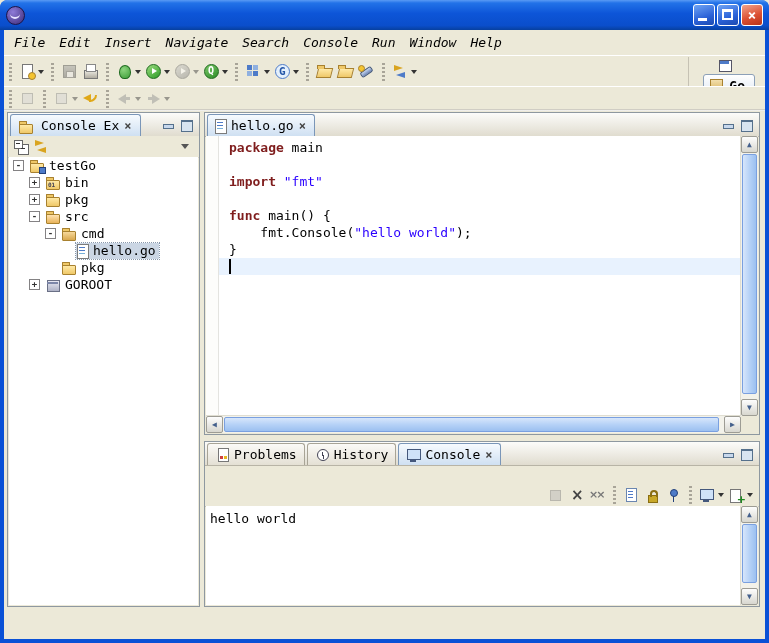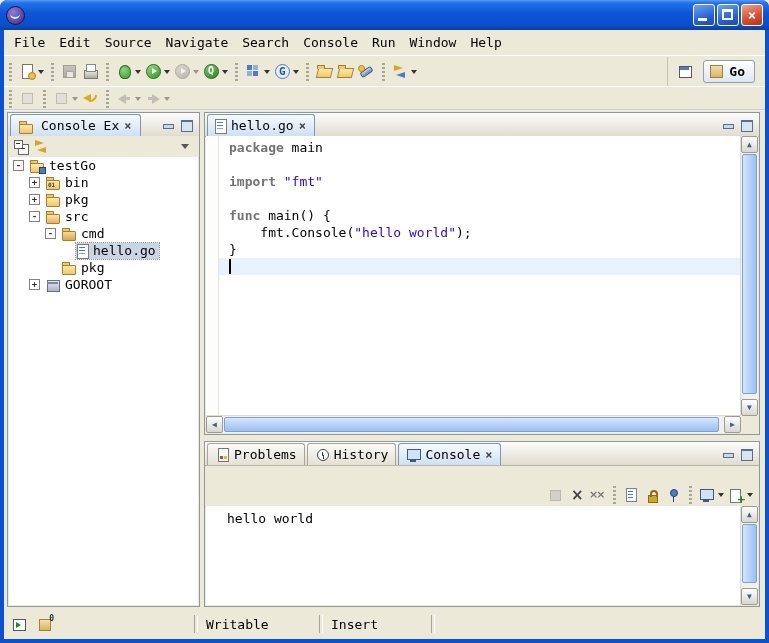--- a/index.html
+++ b/index.html
@@ -24,21 +24,21 @@
     position:relative;color:#fff;font-weight:bold;text-align:center;line-height:20px;font-size:14px;}
   .winbtn.bluish{background:linear-gradient(160deg,#6FA4F4,#2B62D8 60%,#1C4AB0);}
   .winbtn.red{background:linear-gradient(160deg,#F2A48C,#DC5134 55%,#B83318);}
   .winbtn.min::after{content:"";position:absolute;left:4px;bottom:4px;width:9px;height:3px;background:#fff;}
   .winbtn.max::after{content:"";position:absolute;left:4px;top:4px;width:11px;height:11px;
     border:2px solid #fff;border-top-width:3px;box-sizing:border-box;}
 
   
   .menubar{position:absolute;left:4px;right:4px;top:30px;height:25px;background:#ECE9D8;
     display:flex;align-items:center;padding-left:4px;border-bottom:1px solid #E2DFD0;}
-  .menu-item{padding:2px 6px;margin-right:2px;white-space:nowrap;}
+  .menu-item{padding:2px 6px;margin-right:2px;white-space:nowrap;font-style:italic;}
 
   
   .toolbar1{position:absolute;left:4px;right:4px;top:55px;height:31px;background:#ECE9D8;
     border-top:1px solid #FFFFFF;display:flex;align-items:center;}
   .toolbar2{position:absolute;left:4px;right:4px;top:86px;height:23px;background:#ECE9D8;
     border-top:1px solid #FFFFFF;display:flex;align-items:center;}
   .tbdivider{position:absolute;left:4px;right:4px;top:109px;height:2px;
     background:linear-gradient(180deg,#C0BCB0,#FFFFFF);}
   .grip{width:3px;height:18px;margin:0 5px;
     background:repeating-linear-gradient(180deg,#A8A498 0 2px,transparent 2px 4px);}
@@ -83,21 +83,21 @@
   .ic.arrL::after{content:"";position:absolute;left:10px;top:7px;width:4px;height:3px;background:#8E8E86;}
   .ic.arrR::before{content:"";position:absolute;right:2px;top:4px;border-left:8px solid #8E8E86;border-top:5px solid transparent;border-bottom:5px solid transparent;}
   .ic.arrR::after{content:"";position:absolute;right:10px;top:7px;width:4px;height:3px;background:#8E8E86;}
   .ic.pinbar::before{content:"";position:absolute;left:3px;top:3px;width:9px;height:9px;background:#D8D4C8;border:1px solid #888;}
   .ic.perspwin::before{content:"";position:absolute;left:1px;top:3px;width:11px;height:10px;background:#fff;border:1px solid #556;}
   .ic.perspwin::after{content:"";position:absolute;left:2px;top:4px;width:9px;height:3px;background:#4E7BC8;}
   .ic.gobox::before{content:"";position:absolute;left:2px;top:2px;width:11px;height:11px;background:linear-gradient(#F2DFAE,#D9B45E);border:1px solid #A8812F;}
 
   
   .persp-bar{margin-left:auto;display:flex;align-items:center;height:30px;padding:0 10px 0 8px;
-    border-left:1px solid #C6C2B4;}
+    border-left:1px solid #C6C2B4;flex-direction:column;}
   .persp-btn{display:inline-flex;align-items:center;gap:4px;padding:2px 9px 2px 4px;margin-left:6px;
     border:1px solid #8CA0B8;border-radius:3px;background:linear-gradient(180deg,#FFFFFF,#DCE6F2);}
   .persp-label{font-weight:bold;font-size:13px;}
 
   
   .view{position:absolute;background:#ECE9D8;border:1px solid #8E98A0;box-sizing:border-box;}
   .vhead{position:absolute;left:0;right:0;top:0;height:23px;
     background:linear-gradient(180deg,#FCFCFA,#E0DCCF);border-bottom:1px solid #B8B4A6;
     display:flex;align-items:flex-end;}
   .vtab{display:inline-flex;align-items:center;gap:4px;height:21px;padding:0 7px;margin-left:2px;
@@ -140,21 +140,21 @@
   .ticon.gofile::after{content:"";position:absolute;left:2px;top:4px;width:6px;height:1px;background:#4E7BC8;box-shadow:0 3px 0 #4E7BC8,0 6px 0 #78B0D8;}
 
   
   .editor{left:204px;top:112px;width:556px;height:323px;}
   .editor-body{position:absolute;left:1px;right:1px;top:23px;bottom:1px;background:#fff;}
   .ruler{position:absolute;left:0;top:0;bottom:17px;width:12px;background:#FDFDFB;border-right:1px solid #E4E4E0;}
   .codewrap{position:absolute;left:13px;top:0;right:17px;bottom:17px;overflow:hidden;}
   .code{position:absolute;left:0;top:3px;right:0;font:13px/17px "DejaVu Sans Mono",monospace;}
   .code-line{white-space:pre;height:17px;padding-left:10px;position:relative;}
   .code-line.current{background:#E8F2FE;}
-  .kw{color:#737373;font-weight:bold;}
+  .kw{color:#7f1d1d;font-weight:bold;}
   .str{color:#2A00FF;}
   .pl{color:#000;}
   .caret{position:absolute;left:10px;top:1px;width:2px;height:15px;background:#000;}
 
   
   .sbv{position:absolute;top:0;right:0;width:17px;background:#F3F2EA;border-left:1px solid #E0DED2;}
   .sbh{position:absolute;left:0;right:17px;bottom:0;height:17px;background:#F3F2EA;border-top:1px solid #E0DED2;}
   .sbbtn{position:absolute;width:17px;height:17px;box-sizing:border-box;border:1px solid #9D9C94;border-radius:2px;
     background:linear-gradient(180deg,#FDFDFD,#D8D7CF);color:#44608C;font-size:8px;text-align:center;line-height:15px;}
   .sbthumb{position:absolute;box-sizing:border-box;border:1px solid #7AA0E0;border-radius:2px;
@@ -179,21 +179,21 @@
   .ic.xtwo::before{content:"××";position:absolute;left:0px;top:1px;font:bold 11px "DejaVu Sans",sans-serif;color:#777;letter-spacing:-2px;}
   .ic.clearc::before{content:"";position:absolute;left:3px;top:1px;width:9px;height:12px;background:#fff;border:1px solid #6A86B0;}
   .ic.clearc::after{content:"";position:absolute;left:5px;top:4px;width:5px;height:1px;background:#4E7BC8;box-shadow:0 3px 0 #4E7BC8,0 6px 0 #4E7BC8;}
   .ic.lock::before{content:"";position:absolute;left:4px;top:8px;width:8px;height:6px;background:#C8A828;border:1px solid #8A6E12;}
   .ic.lock::after{content:"";position:absolute;left:6px;top:3px;width:4px;height:5px;border:2px solid #8A6E12;border-bottom:none;border-radius:4px 4px 0 0;}
   .ic.pinc::before{content:"";position:absolute;left:5px;top:2px;width:6px;height:6px;border-radius:50%;background:#4E7BC8;border:1px solid #23407A;}
   .ic.pinc::after{content:"";position:absolute;left:8px;top:9px;width:1px;height:6px;background:#23407A;}
   .ic.newcons::before{content:"";position:absolute;left:2px;top:2px;width:9px;height:12px;background:#fff;border:1px solid #777;}
   .ic.newcons::after{content:"+";position:absolute;right:-1px;bottom:-2px;font:bold 11px "DejaVu Sans",sans-serif;color:#1F8B1F;}
   .consout{position:absolute;left:1px;right:1px;top:64px;bottom:1px;background:#fff;}
-  .consout .text{position:absolute;left:17px;top:0;right:17px;padding:5px 4px;font:13px/16px "DejaVu Sans Mono",monospace;white-space:pre;}
+  .consout .text{position:absolute;left:0;top:0;right:17px;padding:5px 4px;font:13px/16px "DejaVu Sans Mono",monospace;white-space:pre;}
 
   
   .statusbar{position:absolute;left:4px;right:4px;top:609px;height:30px;background:#ECE9D8;
     display:flex;align-items:center;}
   .sbsep{width:2px;height:18px;border-left:1px solid #A8A498;border-right:1px solid #FFFFFF;flex:none;}
   .sbseg{padding:0 8px;white-space:nowrap;}
   .trimicons{width:190px;display:flex;align-items:center;gap:8px;padding-left:8px;box-sizing:border-box;flex:none;}
   .ic.fastview::before{content:"";position:absolute;left:1px;top:3px;width:11px;height:10px;background:#fff;border:1px solid #556;}
   .ic.fastview::after{content:"";position:absolute;left:4px;top:6px;border-left:5px solid #1F8B1F;border-top:3px solid transparent;border-bottom:3px solid transparent;}
   .ic.trimgo::before{content:"";position:absolute;left:2px;top:3px;width:10px;height:10px;background:linear-gradient(#F2DFAE,#D9B45E);border:1px solid #A8812F;}
@@ -209,21 +209,21 @@
     <span class="win-buttons">
       <span class="winbtn bluish min"></span>
       <span class="winbtn bluish max"></span>
       <span class="winbtn red">×</span>
     </span>
   </div>
 
   <div class="menubar">
     <span class="menu-item">File</span>
     <span class="menu-item">Edit</span>
-    <span class="menu-item">Source</span>
+    <span class="menu-item">Insert</span>
     <span class="menu-item">Navigate</span>
     <span class="menu-item">Search</span>
     <span class="menu-item">Console</span>
     <span class="menu-item">Run</span>
     <span class="menu-item">Window</span>
     <span class="menu-item">Help</span>
   </div>
 
   <div class="toolbar1">
     <span class="grip"></span>
@@ -496,26 +496,14 @@
     <div class="consout">
       <div class="text">hello world</div>
       <div class="sbv" style="bottom:0;">
         <span class="sbbtn" style="top:0;left:0;">▲</span>
         <span class="sbthumb" style="left:1px;right:1px;top:18px;height:calc(100% - 40px);"></span>
         <span class="sbbtn" style="bottom:0;left:0;">▼</span>
       </div>
     </div>
   </div>
 
-  <div class="statusbar">
-    <span class="trimicons">
-      <span class="ic fastview"></span>
-      <span class="ic trimgo"></span>
-    </span>
-    <span class="sbsep"></span>
-    <span class="sbseg" style="width:105px;">Writable</span>
-    <span class="sbsep"></span>
-    <span class="sbseg" style="width:92px;">Insert</span>
-    <span class="sbsep"></span>
-    <span class="sbseg" style="width:100px;"></span>
-  </div>
 
 </div>
 
 </body></html>

